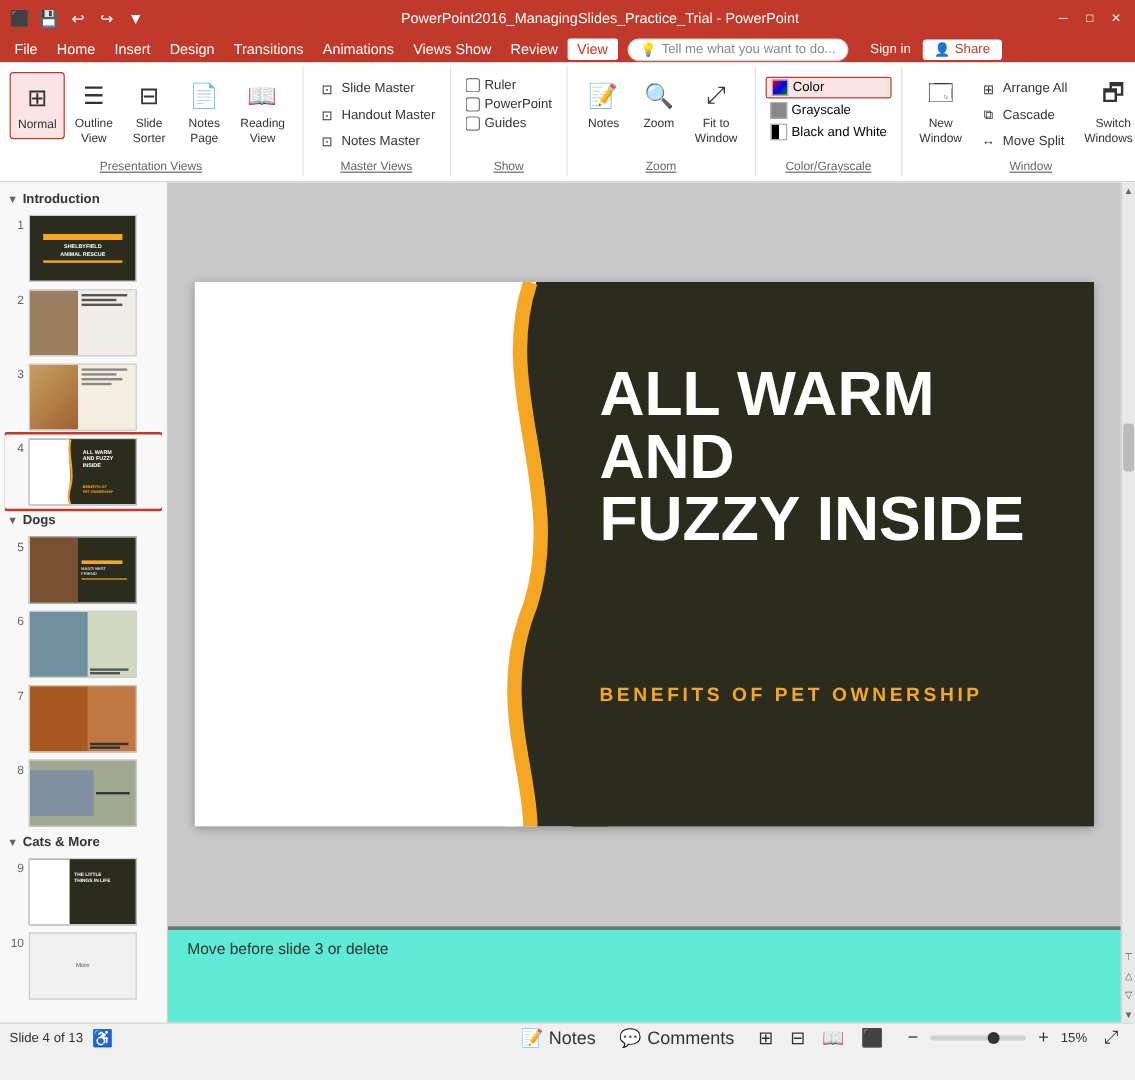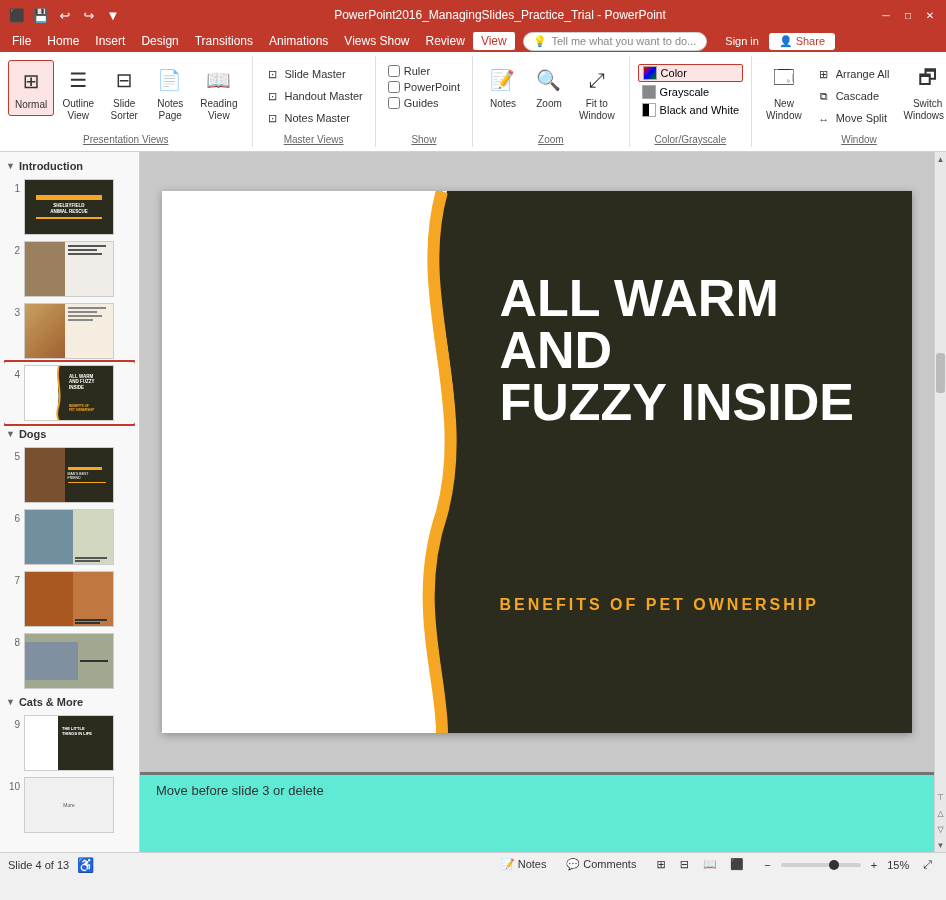--- a/index.html
+++ b/index.html
@@ -209,21 +209,21 @@
       flex: 1;
       display: flex;
       align-items: center;
       justify-content: center;
       padding: 20px;
       overflow: hidden;
     }
 
     .main-slide {
       width: 750px;
-      height: 542px;
+      height: 454px;
       background: white;
       box-shadow: 0 2px 8px rgba(0,0,0,0.3);
       position: relative;
       overflow: hidden;
     }
 
     
     .slide-bg { position: absolute; inset: 0; background: #2c2c1e; }
     .slide-white-area {
       position: absolute;
@@ -284,21 +284,21 @@
       padding: 0 8px;
       font-size: 11px;
       color: #333;
     }
     .status-left { display: flex; align-items: center; gap: 8px; }
     .status-right { display: flex; align-items: center; gap: 8px; }
     .status-btn {
       padding: 1px 6px;
       cursor: pointer;
       border-radius: 2px;
-      font-size: 11px;
+      font-size: 15px;
     }
 
     .zoom-slider {
       width: 80px;
       height: 4px;
       background: #d0d0d0;
       border-radius: 2px;
       position: relative;
       cursor: pointer;
     }

